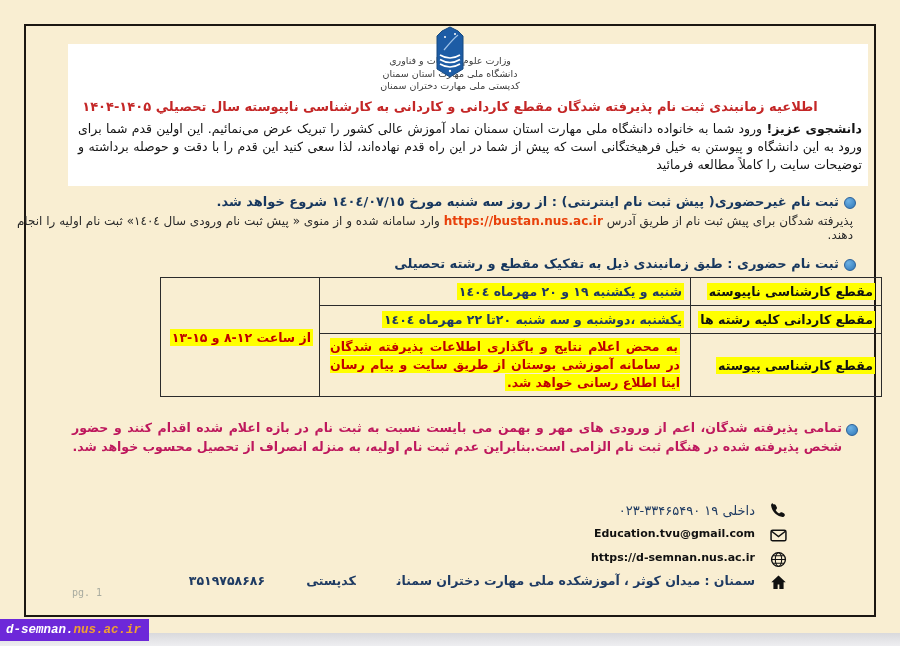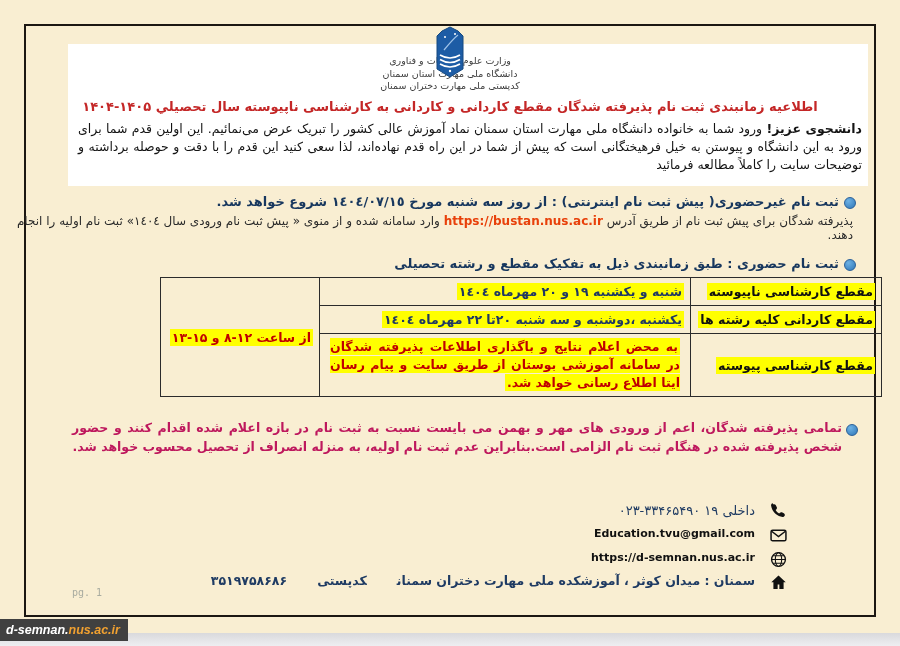--- a/index.html
+++ b/index.html
@@ -48,30 +48,30 @@
   tr.r3 td.col-date { color:#c00000; text-align:justify; line-height:18px; padding:4px 10px; }
   mark.hl { background:#ffff00; color:inherit; padding:1px 2px; }
 
   .notice { position:absolute; right:58px; top:418px; width:770px; direction:rtl;
     text-align:justify; font-size:12.5px; line-height:19px; font-weight:bold; color:#be185d; }
 
   .c-text { position:absolute; right:145px; text-align:right; white-space:nowrap; }
   .c-phone { direction:ltr; font-size:13px; font-weight:normal; color:#1f3b63; }
   .c-latin { direction:ltr; font-size:11px; font-weight:bold; color:#111; }
   .c-addr  { direction:rtl; font-size:12.5px; font-weight:bold; color:#1f3b63; }
-  .c-addr .postal-label { margin:0 30px; }
+  .c-addr .postal-label { margin:0 41px; }
   .c-icon { position:absolute; right:113px; width:17px; height:17px; }
   .c-icon svg { width:100%; height:100%; }
 
   .pg { position:absolute; left:72px; top:587px; font-size:10px; color:#a9aca0;
     font-family:"DejaVu Sans Mono", monospace; }
 
   .badge { position:absolute; left:0; top:619px; height:22px; line-height:22px;
-    padding:0 8px 0 6px; background:#404040; z-index:6;
-    font-family:Liberation Sans, sans-serif; font-style:italic; font-weight:bold; font-size:12.5px; }
+    padding:0 8px 0 6px; background:#6d28d9; z-index:6;
+    font-family:Liberation Mono, monospace; font-style:italic; font-weight:bold; font-size:12.5px; }
   .badge .bold-part { color:#ffffff; }
   .badge .rest-part { color:#f0a030; }
 </style>
 </head>
 <body>
 
 <div class="page">
 
   <div class="doc-box"></div>
 

